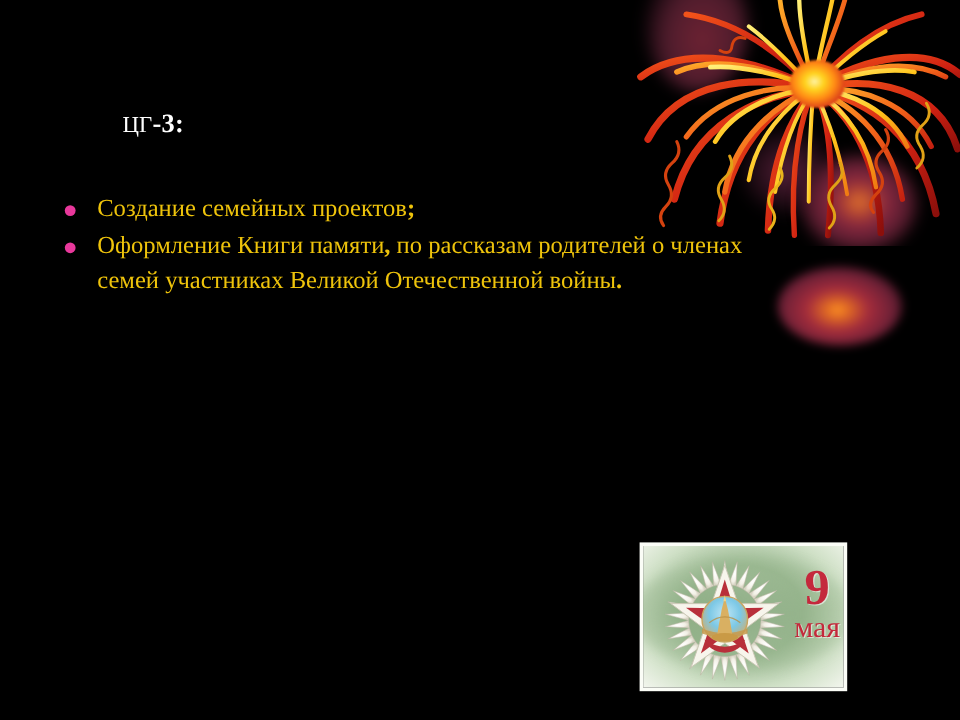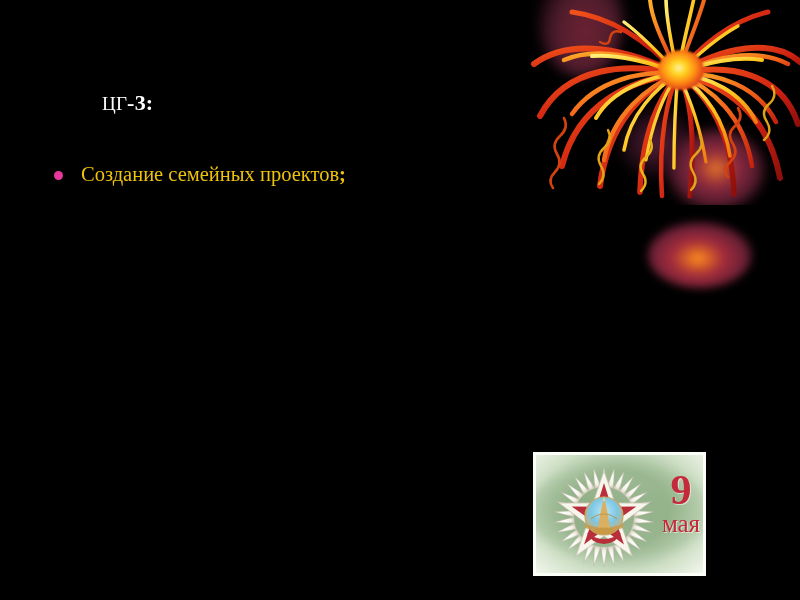--- a/index.html
+++ b/index.html
@@ -252,20 +252,24 @@
   <div id="lower-glow"></div>
 
   <div id="slide-title" style="color: rgb(255, 255, 255);">
     <span class="t-light">ЦГ</span><span class="t-bold">-3:</span>
   </div>
 
   <ul id="body-list" style="color: rgb(238, 195, 11);">
     <li>
       <span class="bullet-dot" style="background: rgb(232, 56, 155);"></span>
       <span class="bullet-text"><span>Создание семейных проектов</span><span class="bold-mark">;</span></span>
+    </li>
+    <li>
+      <span class="bullet-dot" style="background: rgb(232, 56, 155);"></span>
+      <span class="bullet-text"><span>Оформление Книги памяти</span><span class="bold-mark">,</span><span> по рассказам родителей о членах семей участниках Великой Отечественной войны</span><span class="bold-mark">.</span></span>
     </li>
   </ul>
 
   <div id="victory-badge">
     <div class="badge-wash"></div>
 
     <svg id="badge-medal" viewBox="0 0 112 112">
       <defs>
         <radialGradient id="mSky" cx="50%" cy="38%" r="62%">
           <stop offset="0%" stop-color="#bfe6f5"></stop>

